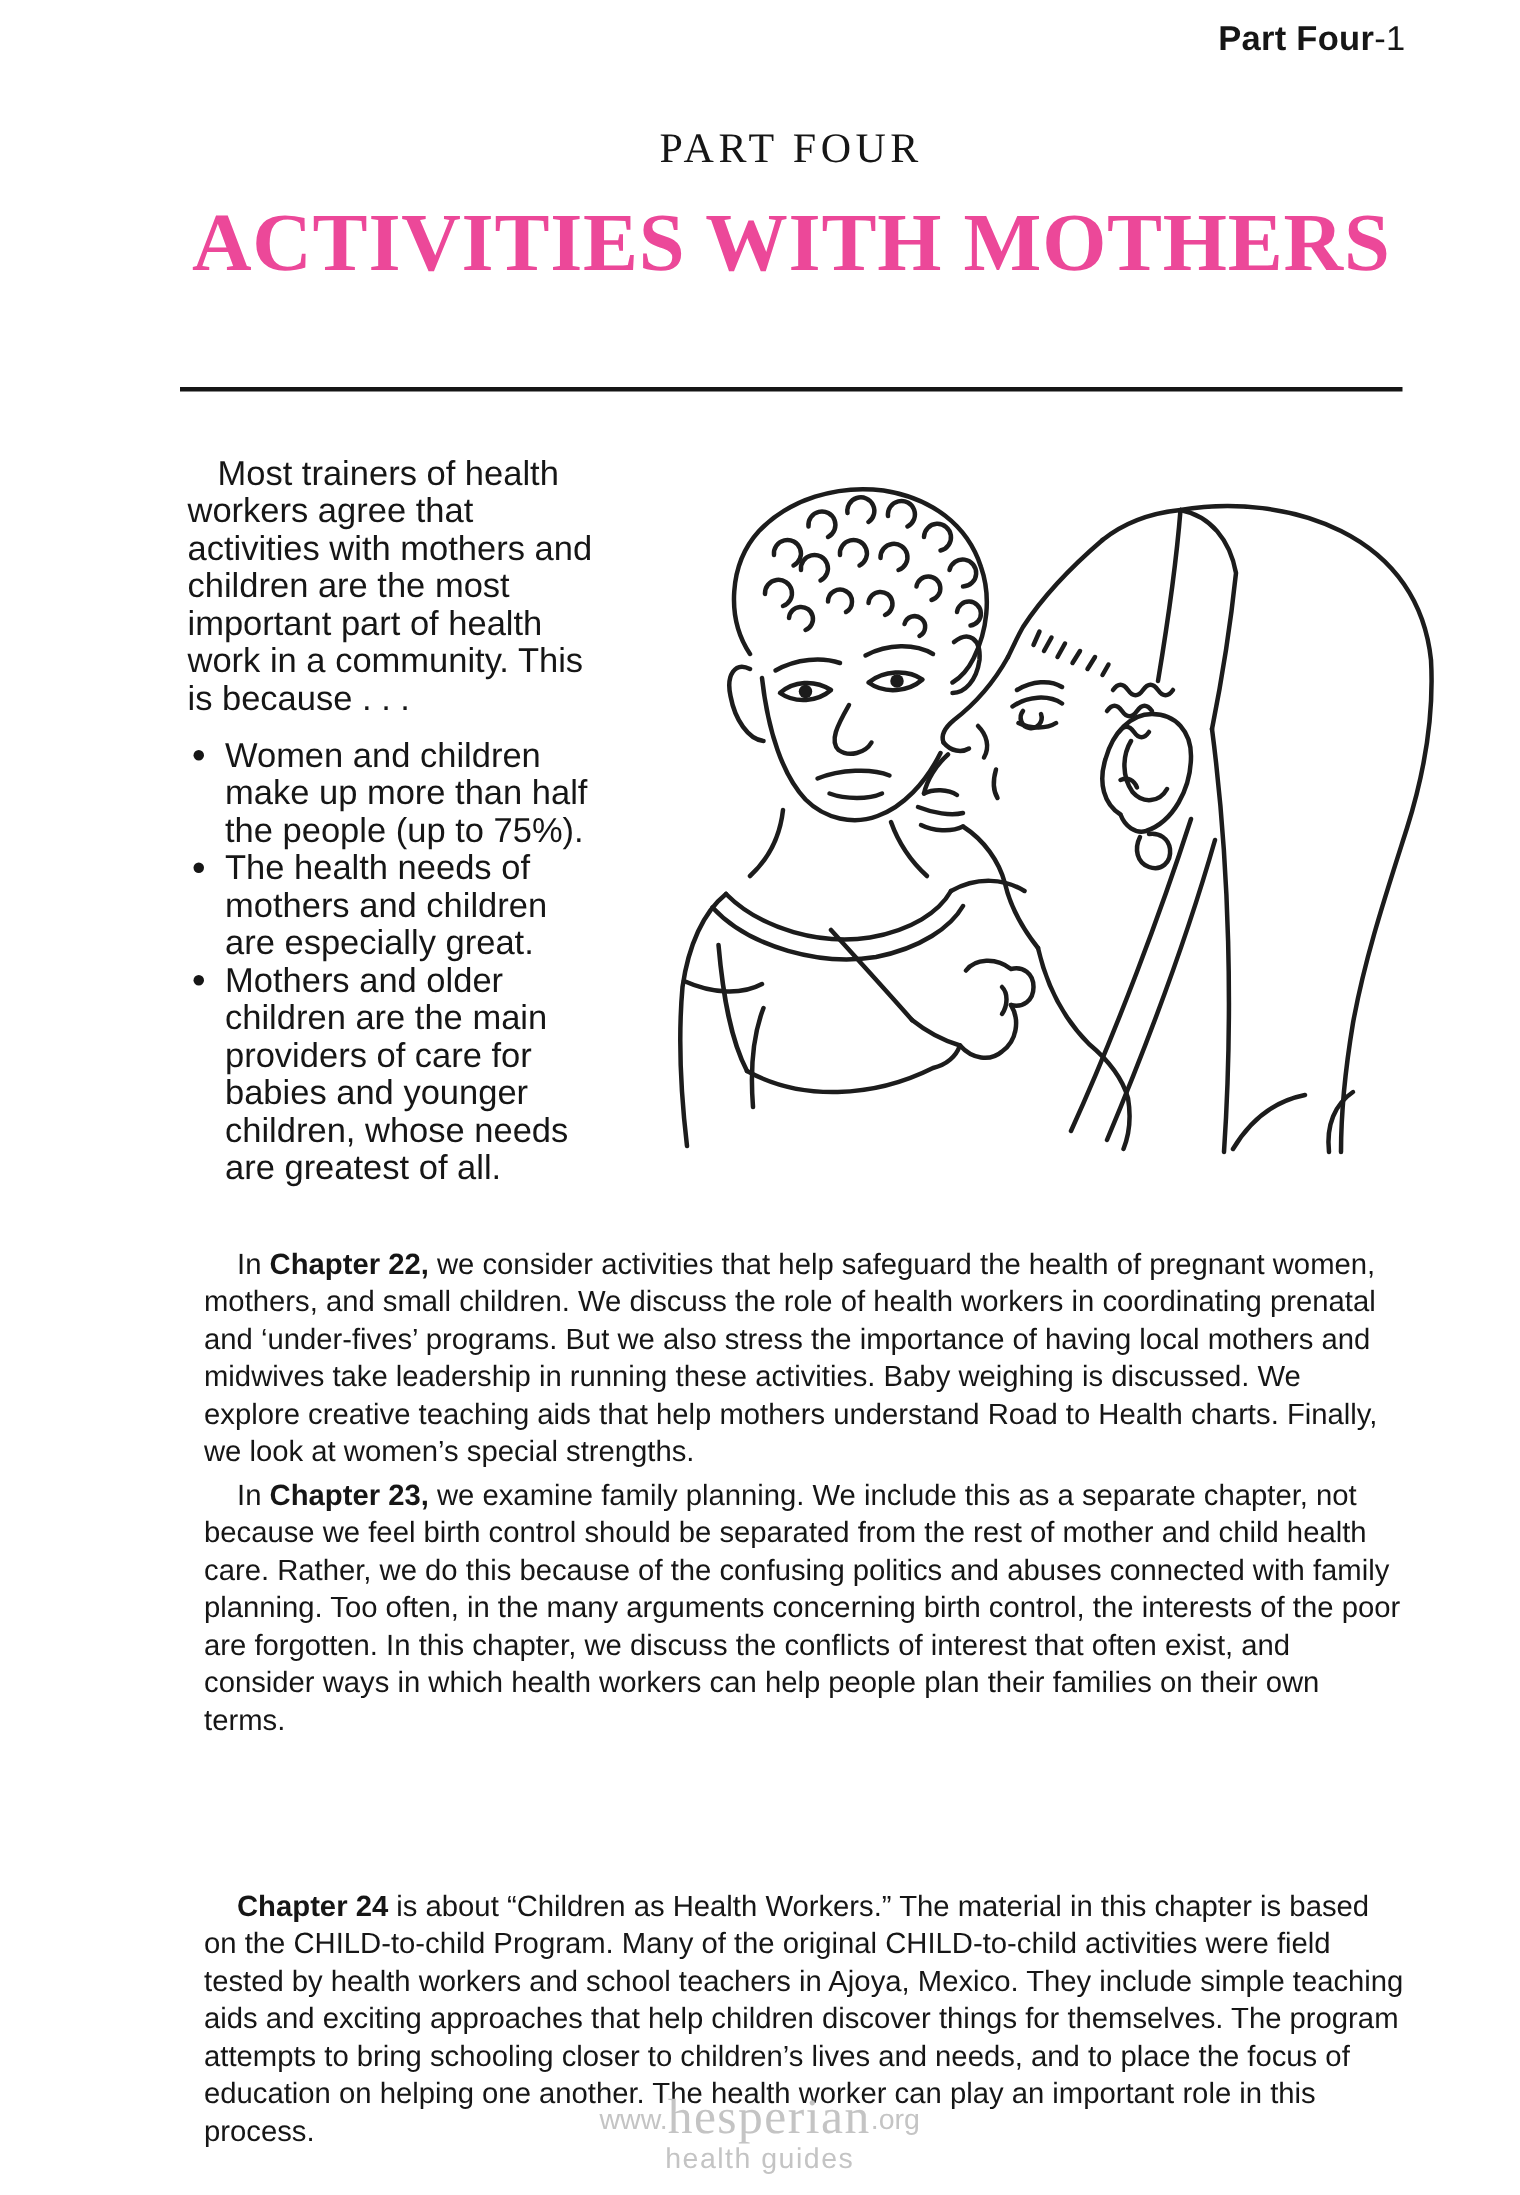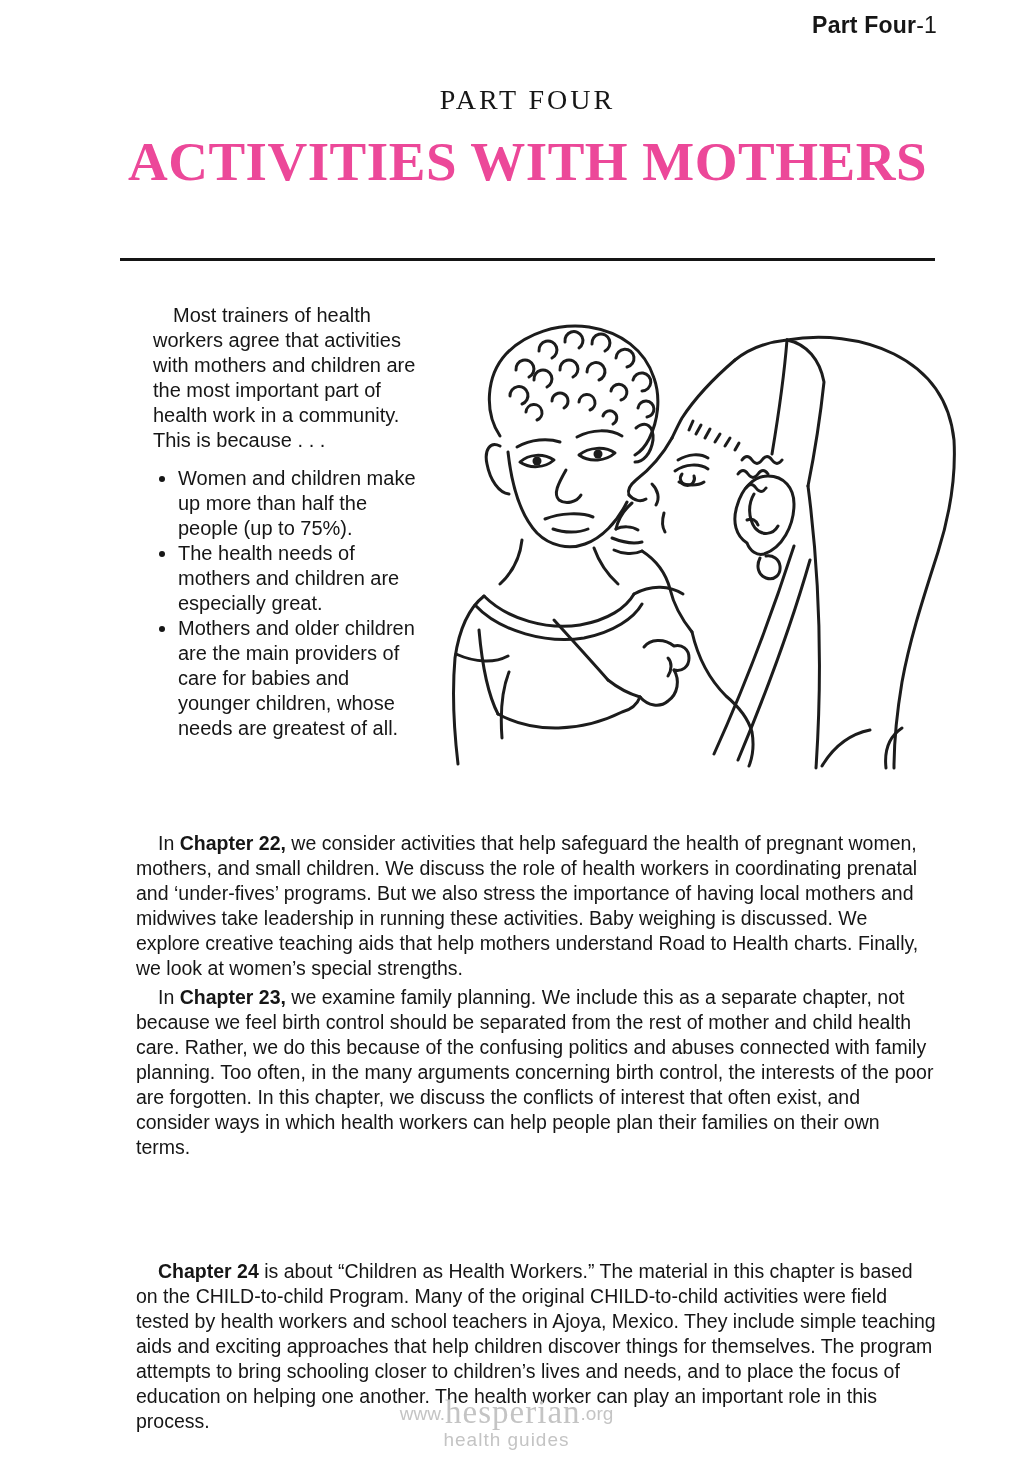--- a/index.html
+++ b/index.html
@@ -29,22 +29,22 @@
     font-weight:700;
     font-size:55px;line-height:59px;
     letter-spacing:0.5px;
     color:#ec4899;
   }
   .rule{
     position:absolute;top:258px;left:120px;width:815px;height:3px;
     background:#151515;border:none;margin:0;
   }
   .intro-col{
-    position:absolute;top:303px;left:153px;width:272px;
-    font-size:20px;line-height:25px;
+    position:absolute;top:303px;left:125px;width:272px;
+    font-size:23px;line-height:25px;
   }
   .lead{margin:0;text-indent:20px;}
   .bullets{
     margin:13px 0 0 0;
     padding:0 0 0 25px;
     list-style:disc;
   }
   .bullets li{margin:0;padding:0;}
   .illustration{
     position:absolute;top:298px;left:442px;width:518px;height:472px;

